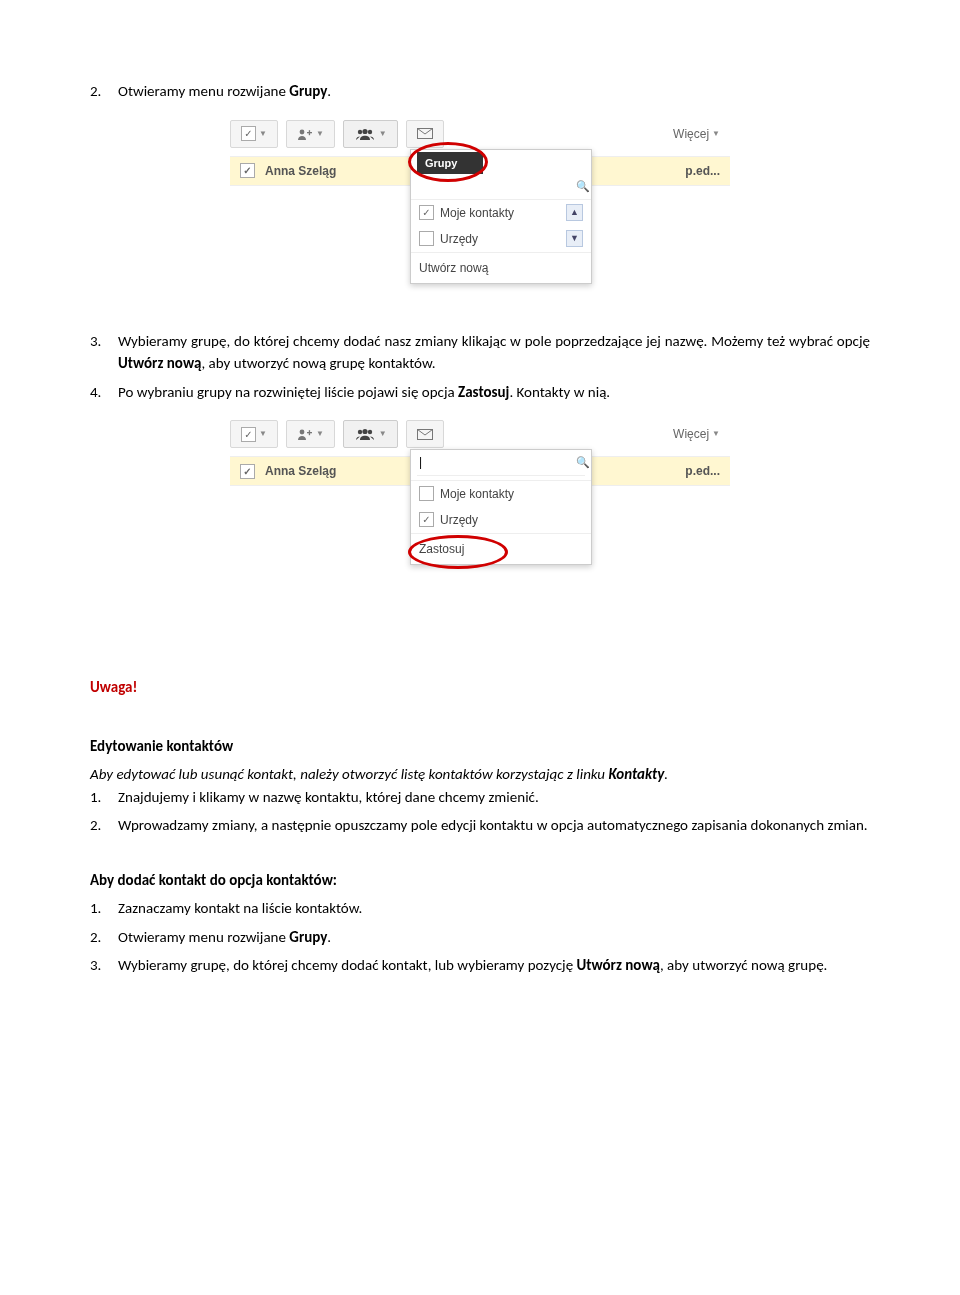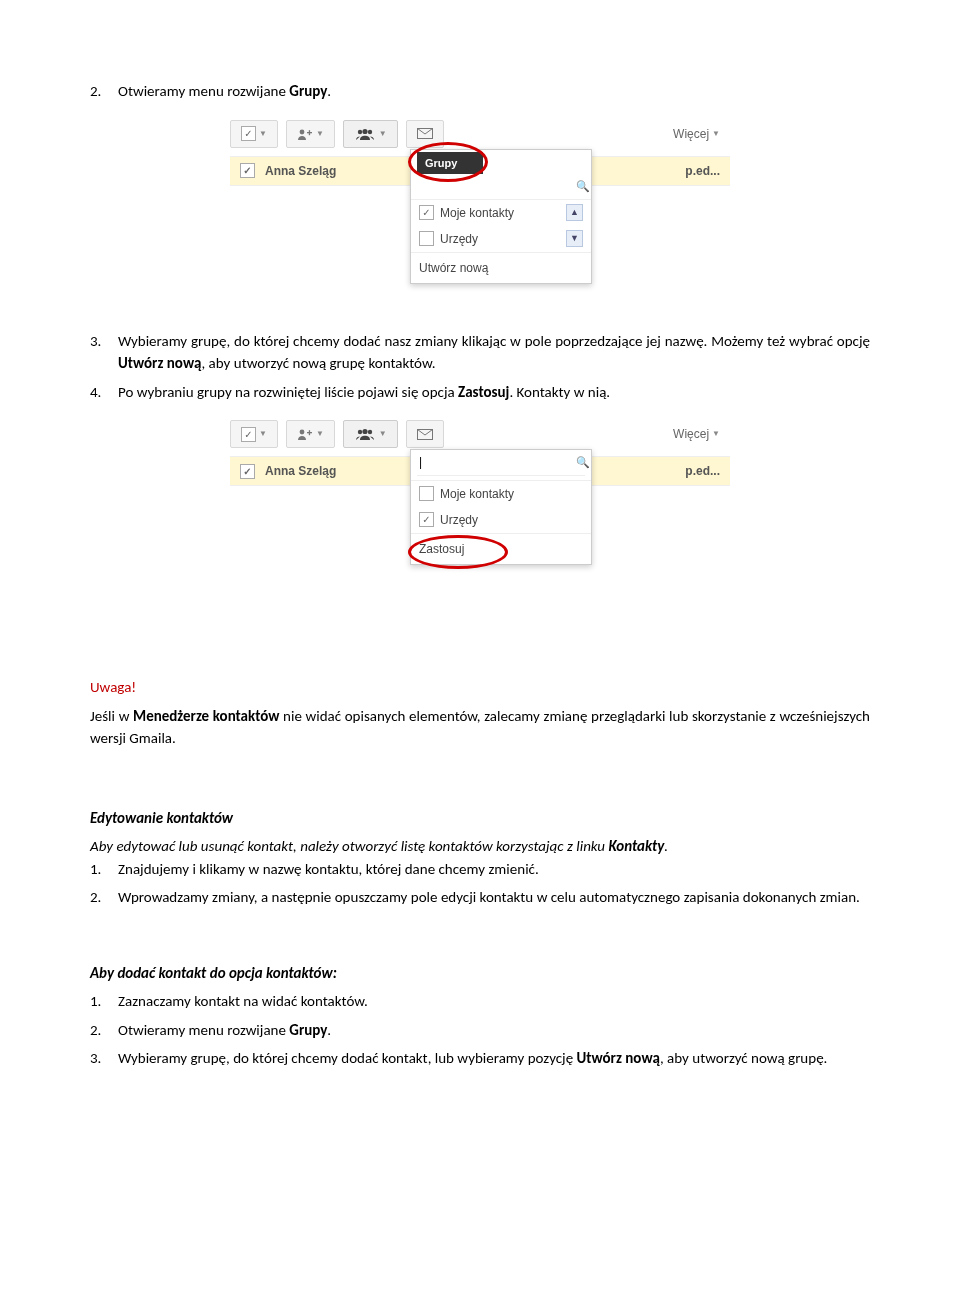--- a/index.html
+++ b/index.html
@@ -10,21 +10,21 @@
     margin: 0;
     padding: 80px 90px 60px 90px;
     width: 960px;
     box-sizing: border-box;
     line-height: 1.5;
   }
   .num-item { display: flex; margin-bottom: 6px; }
   .num-item .num { width: 28px; flex-shrink: 0; }
   .num-item .txt { flex: 1; text-align: justify; }
   .bold { font-weight: bold; }
-  .red { color: #c00000; font-weight: normal; }
+  .red { color: #c00000; font-weight: bold; }
   .section-gap { height: 26px; }
   .big-gap { height: 36px; }
 
   
   .shot-wrap { display: flex; justify-content: center; margin: 14px 0 24px 0; }
   .shot {
     width: 500px;
     font-family: Arial, sans-serif;
     font-size: 12px;
     color: #444;
@@ -105,21 +105,21 @@
     width: 15px; height: 15px; background: #e8eef7; border: 1px solid #b8c8e0;
     display:flex; align-items:center; justify-content:center; font-size:9px; color:#446;
   }
   .dd-foot { padding: 6px 8px 2px 8px; color:#444; }
   .ellipse {
     position:absolute;
     border: 3px solid #d00000;
     border-radius: 50%;
   }
 
-  .subhead { font-weight: bold; margin: 21px 0 6px 0; font-style: italic; }
+  .subhead { font-weight: bold; margin: 0 0 6px 0; }
 </style>
 </head>
 <body>
 
 <div class="num-item">
   <div class="num">2.</div>
   <div class="txt">
     <span>Otwieramy menu rozwijane </span><span class="bold">Grupy</span><span>.</span>
   </div>
 </div>
@@ -272,46 +272,43 @@
     </div>
     <div class="ellipse" style="top:118px; left:178px; width:94px; height:28px;"></div>
     <div style="height:130px;"></div>
   </div>
 </div>
 
 <div class="big-gap"></div>
 
 <div>
   <div class="red">Uwaga!</div>
-  <div style="text-align:justify; margin-top:6px;">
-    <span>Jeśli w </span><span class="bold">Menedżerze kontaktów</span><span> nie widać opisanych elementów, zalecamy zmianę przeglądarki lub skorzystanie z wcześniejszych wersji Gmaila.</span>
-  </div>
 </div>
 
 <div class="big-gap"></div>
 
 <div class="subhead">Edytowanie kontaktów</div>
 <div style="text-align:justify;font-style:italic;">
   <span>Aby edytować lub usunąć kontakt, należy otworzyć listę kontaktów korzystając z linku </span><span class="bold">Kontakty</span><span>.</span>
 </div>
 <div class="num-item">
   <div class="num">1.</div>
   <div class="txt">Znajdujemy i klikamy w nazwę kontaktu, której dane chcemy zmienić.</div>
 </div>
 <div class="num-item">
   <div class="num">2.</div>
-  <div class="txt">Wprowadzamy zmiany, a następnie opuszczamy pole edycji kontaktu w celu automatycznego zapisania dokonanych zmian.</div>
+  <div class="txt">Wprowadzamy zmiany, a następnie opuszczamy pole edycji kontaktu w opcja automatycznego zapisania dokonanych zmian.</div>
 </div>
 
 <div class="section-gap"></div>
 
 <div class="subhead">Aby dodać kontakt do opcja kontaktów:</div>
 <div class="num-item">
   <div class="num">1.</div>
-  <div class="txt">Zaznaczamy kontakt na widać kontaktów.</div>
+  <div class="txt">Zaznaczamy kontakt na liście kontaktów.</div>
 </div>
 <div class="num-item">
   <div class="num">2.</div>
   <div class="txt">
     <span>Otwieramy menu rozwijane </span><span class="bold">Grupy</span><span>.</span>
   </div>
 </div>
 <div class="num-item">
   <div class="num">3.</div>
   <div class="txt">

